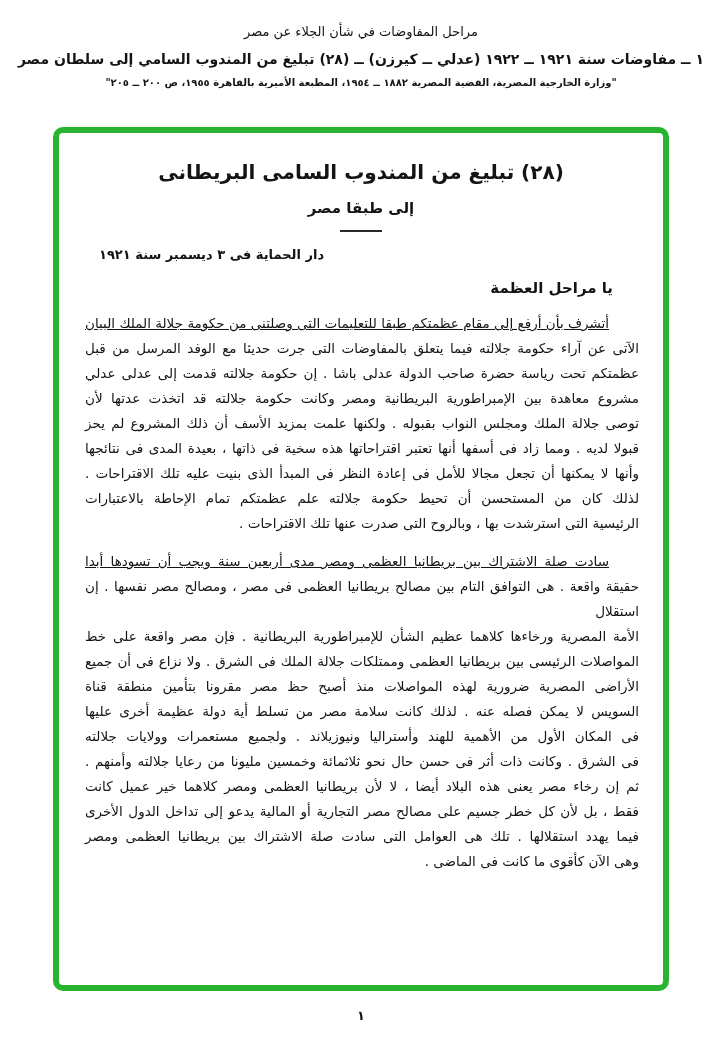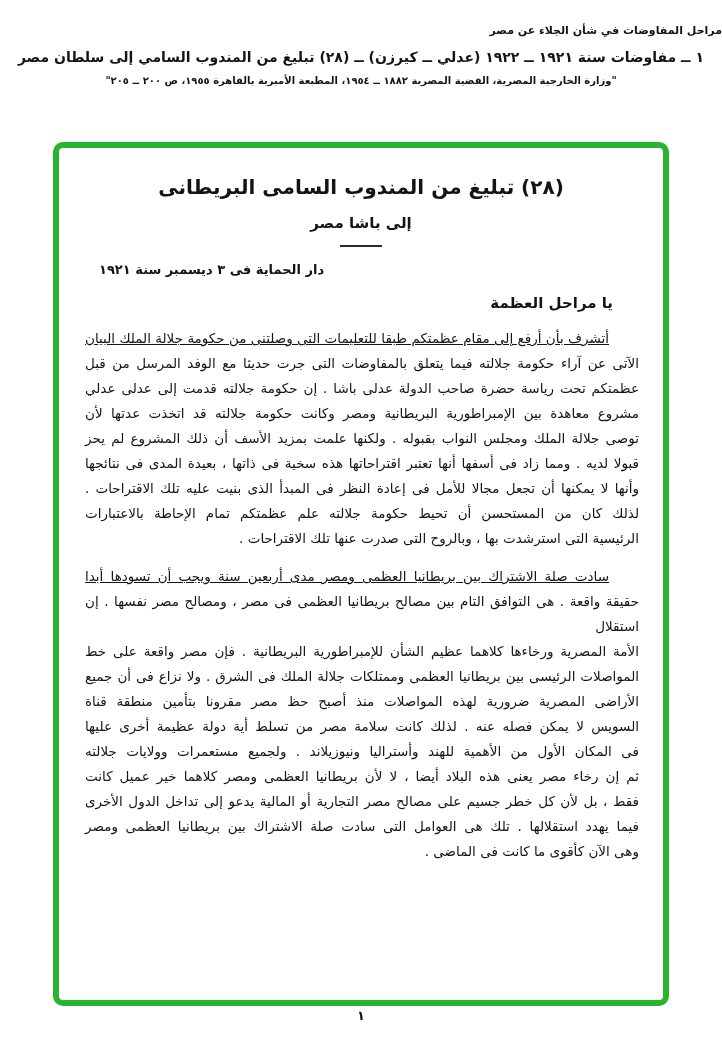--- a/index.html
+++ b/index.html
@@ -12,28 +12,28 @@
   }
   .page {
     position: relative;
     width: 722px; height: 1049px;
     direction: rtl;
     background: #ffffff;
   }
 
   
   .hdr { text-align: center; padding-top: 24px; }
-  .hdr-title   { font-size: 11px; font-weight: bold; letter-spacing: 0; text-align: right; }
+  .hdr-title   { font-size: 13px; font-weight: normal; letter-spacing: 0; }
   .hdr-sub     { font-size: 14px; font-weight: bold; margin-top: 12px; }
   .hdr-src     { font-size: 10px; font-weight: bold; margin-top: 10px; }
 
   
   .doc-box {
     position: absolute;
-    left: 53px; top: 142px;
+    left: 53px; top: 127px;
     width: 616px; height: 864px;
     border: 6px solid #28b42e;
     border-radius: 10px;
     background: #ffffff;
   }
   .doc-title {
     font-size: 20px; font-weight: bold;
     text-align: center; margin-top: 27px;
   }
   .doc-subtitle {
@@ -90,41 +90,42 @@
 <div class="page">
 
   <header class="hdr">
     <div class="hdr-title">مراحل المفاوضات في شأن الجلاء عن مصر</div>
     <div class="hdr-sub">١ ــ مفاوضات سنة ١٩٢١ ــ ١٩٢٢ (عدلي ــ كيرزن) ــ (٢٨) تبليغ من المندوب السامي إلى سلطان مصر</div>
     <div class="hdr-src">"وزارة الخارجية المصرية، القضية المصرية ١٨٨٢ ــ ١٩٥٤، المطبعة الأميرية بالقاهرة ١٩٥٥، ص ٢٠٠ ــ ٢٠٥"</div>
   </header>
 
   <section class="doc-box" style="border-color: rgb(40, 180, 46);">
     <h1 class="doc-title">(٢٨) تبليغ من المندوب السامى البريطانى</h1>
-    <h2 class="doc-subtitle">إلى باشا مصر</h2>
+    <h2 class="doc-subtitle">إلى طبقا مصر</h2>
     <div class="doc-rule"></div>
     <div class="doc-dateline">دار الحماية فى ٣ ديسمبر سنة ١٩٢١</div>
     <div class="doc-salutation">يا مراحل العظمة</div>
     <div class="doc-body" id="doc-body">
         <div class="line j ind ps">أتشرف بأن أرفع إلى مقام عظمتكم طبقا للتعليمات التى وصلتنى من حكومة جلالة الملك البيان</div>
         <div class="line j">الآتى عن آراء حكومة جلالته فيما يتعلق بالمفاوضات التى جرت حديثا مع الوفد المرسل من قبل</div>
         <div class="line j">عظمتكم تحت رياسة حضرة صاحب الدولة عدلى باشا . إن حكومة جلالته قدمت إلى عدلى عدلي</div>
         <div class="line j">مشروع معاهدة بين الإمبراطورية البريطانية ومصر وكانت حكومة جلالته قد اتخذت عدتها لأن</div>
         <div class="line j">توصى جلالة الملك ومجلس النواب بقبوله . ولكنها علمت بمزيد الأسف أن ذلك المشروع لم يحز</div>
         <div class="line j">قبولا لديه .  ومما زاد فى أسفها أنها تعتبر اقتراحاتها هذه سخية فى ذاتها ، بعيدة المدى فى نتائجها</div>
         <div class="line j">وأنها لا يمكنها أن تجعل مجالا للأمل فى إعادة النظر فى المبدأ الذى بنيت عليه تلك الاقتراحات .</div>
         <div class="line j">لذلك كان من المستحسن أن تحيط حكومة جلالته علم عظمتكم تمام الإحاطة بالاعتبارات</div>
         <div class="line">الرئيسية التى استرشدت بها ، وبالروح التى صدرت عنها تلك الاقتراحات .</div>
         <div class="line j ind ps">سادت صلة الاشتراك بين بريطانيا العظمى ومصر مدى أربعين سنة ويجب أن تسودها أبدا</div>
         <div class="line j">حقيقة واقعة . هى التوافق التام بين مصالح بريطانيا العظمى فى مصر ، ومصالح مصر نفسها . إن استقلال</div>
         <div class="line j">الأمة المصرية ورخاءها كلاهما عظيم الشأن للإمبراطورية البريطانية . فإن مصر واقعة على خط</div>
         <div class="line j">المواصلات الرئيسى بين بريطانيا العظمى وممتلكات جلالة الملك فى الشرق . ولا نزاع فى أن جميع</div>
         <div class="line j">الأراضى المصرية ضرورية لهذه المواصلات منذ أصبح حظ مصر مقرونا بتأمين منطقة قناة</div>
         <div class="line j">السويس لا يمكن فصله عنه . لذلك كانت سلامة مصر من تسلط أية دولة عظيمة أخرى عليها</div>
         <div class="line j">فى المكان الأول من الأهمية للهند وأستراليا ونيوزيلاند . ولجميع مستعمرات وولايات جلالته</div>
+        <div class="line j">فى الشرق . وكانت ذات أثر فى حسن حال نحو ثلاثمائة وخمسين مليونا من رعايا جلالته وأمنهم .</div>
         <div class="line j">ثم إن رخاء مصر يعنى هذه البلاد أيضا ، لا لأن بريطانيا العظمى ومصر كلاهما خير عميل كانت</div>
         <div class="line j">فقط ، بل لأن كل خطر جسيم على مصالح مصر التجارية أو المالية يدعو إلى تداخل الدول الأخرى</div>
         <div class="line j">فيما يهدد استقلالها . تلك هى العوامل التى سادت صلة الاشتراك بين بريطانيا العظمى ومصر</div>
         <div class="line">وهى الآن كأقوى ما كانت فى الماضى .</div>
       </div>
   </section>
 
   <footer class="pg-num">١</footer>
 
 </div>

